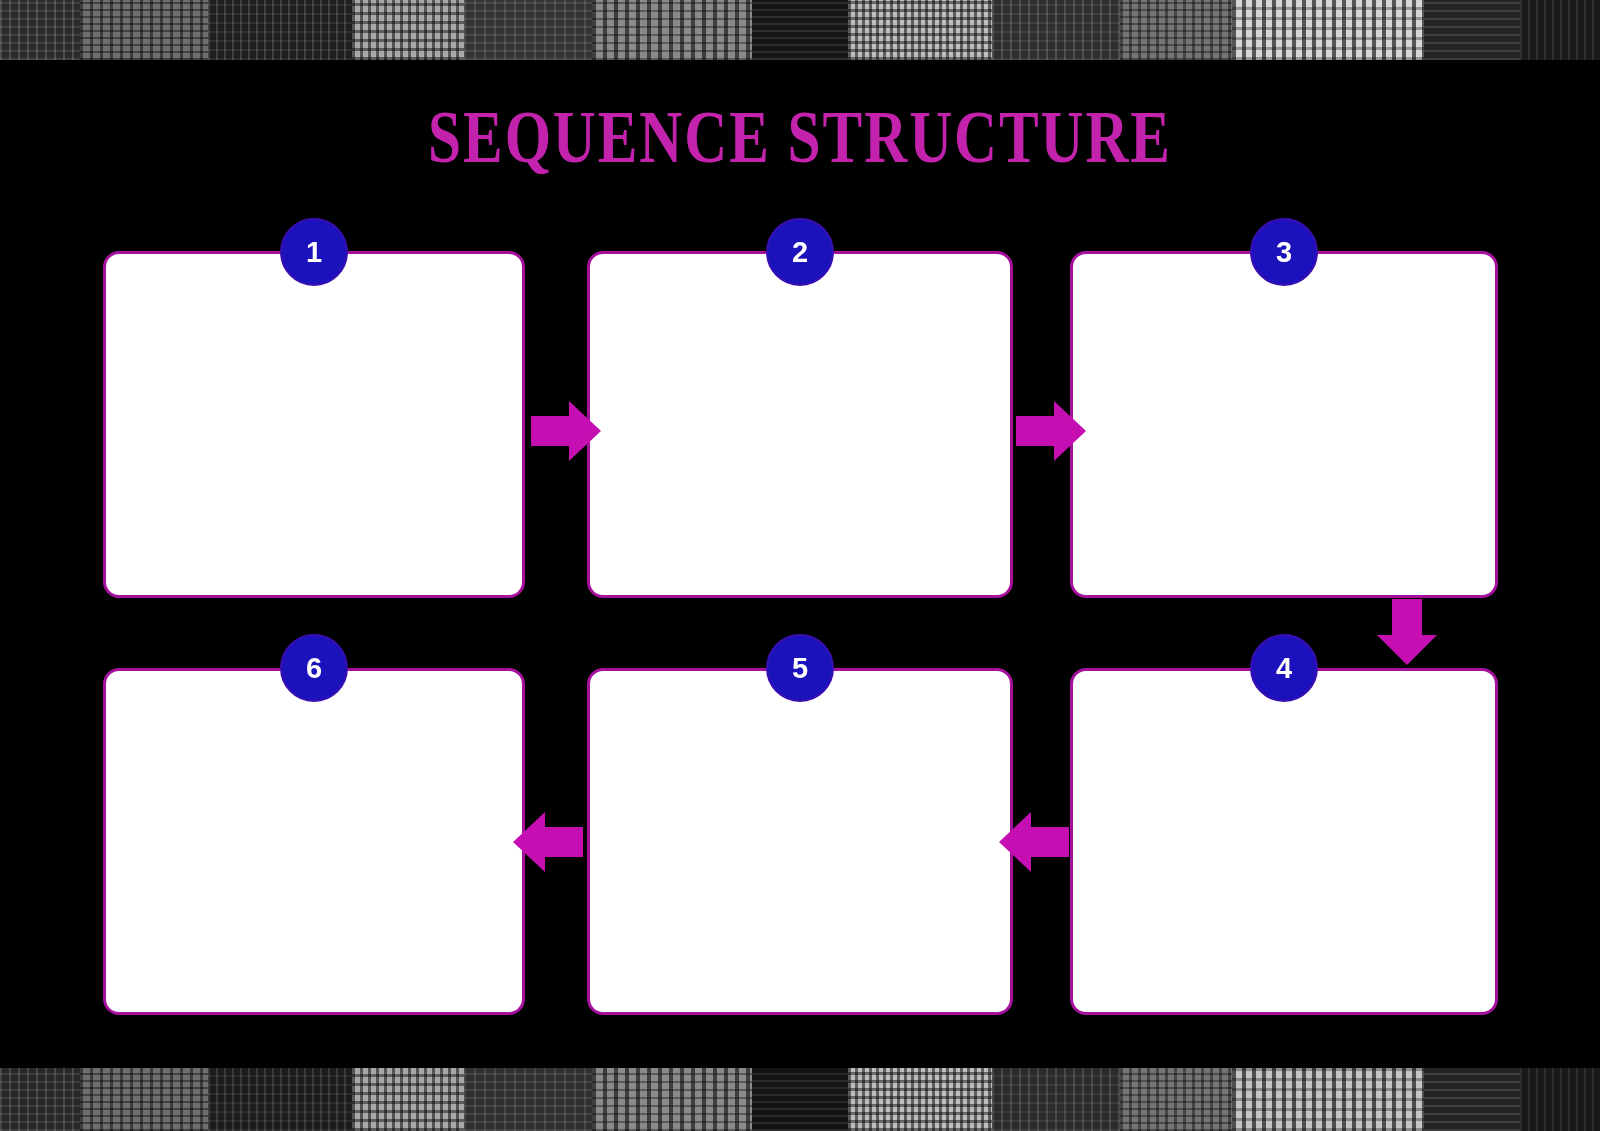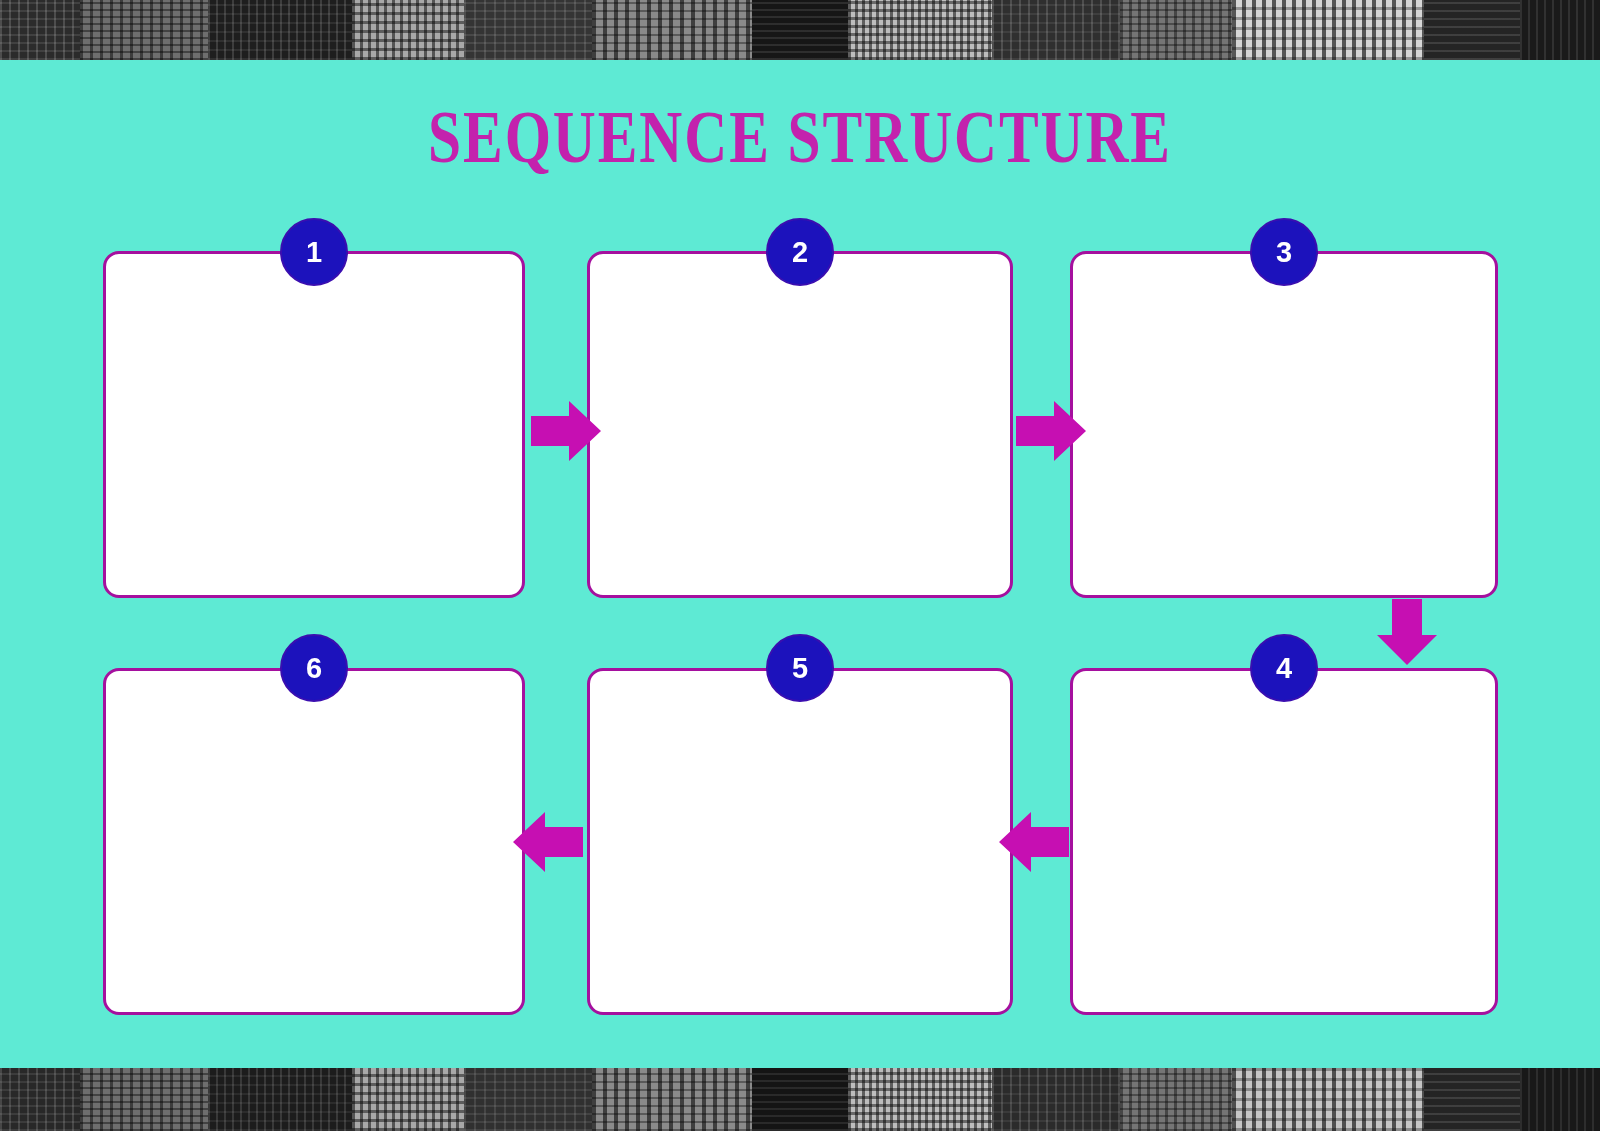--- a/index.html
+++ b/index.html
@@ -8,21 +8,21 @@
     width: 1600px;
     height: 1131px;
     overflow: hidden;
     font-family: "Liberation Sans", sans-serif;
     background: #f1f1f4;
   }
   .page {
     position: relative;
     width: 1600px;
     height: 1131px;
-    background: #5eead4;
+    background: #000000;
   }
 
   
   .city-strip {
     position: absolute;
     left: 0;
     width: 1600px;
     display: flex;
     overflow: hidden;
     background: #222;

